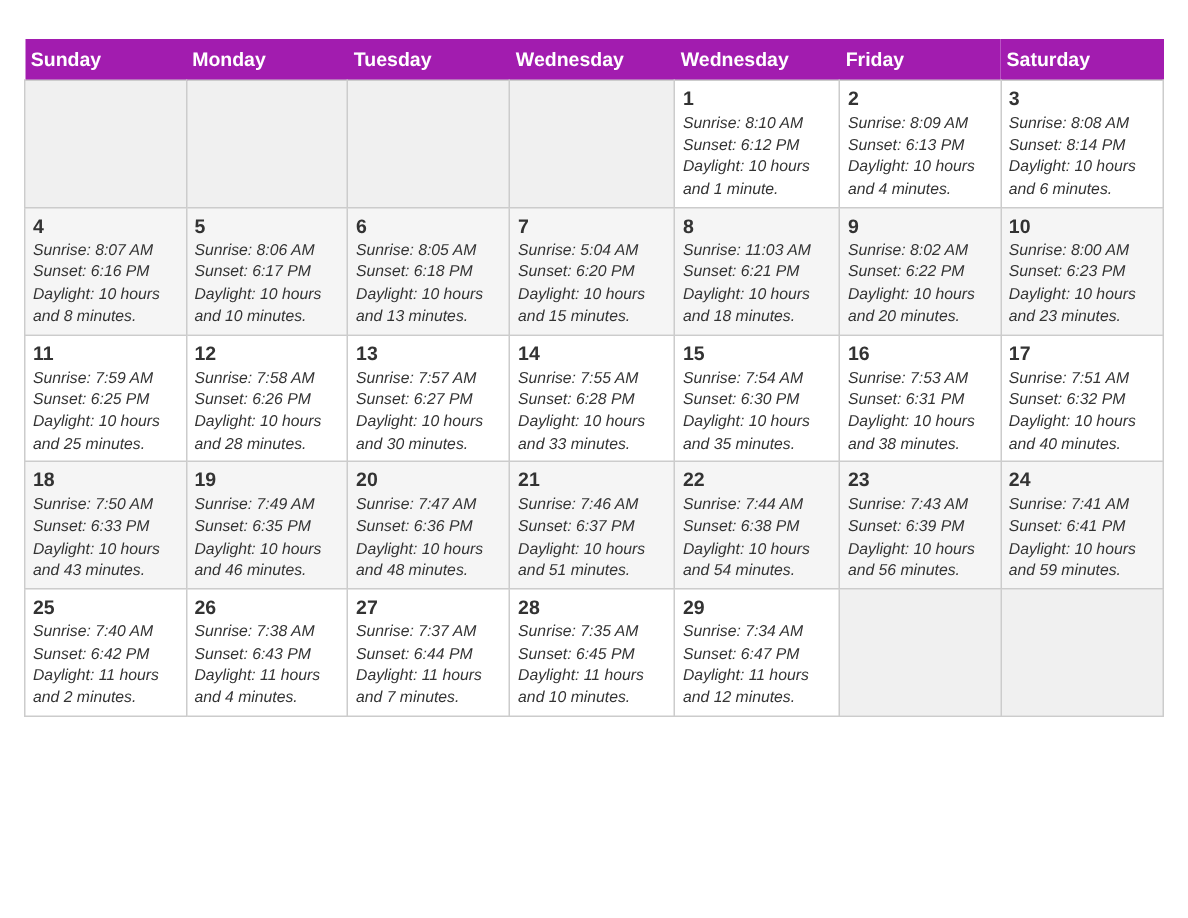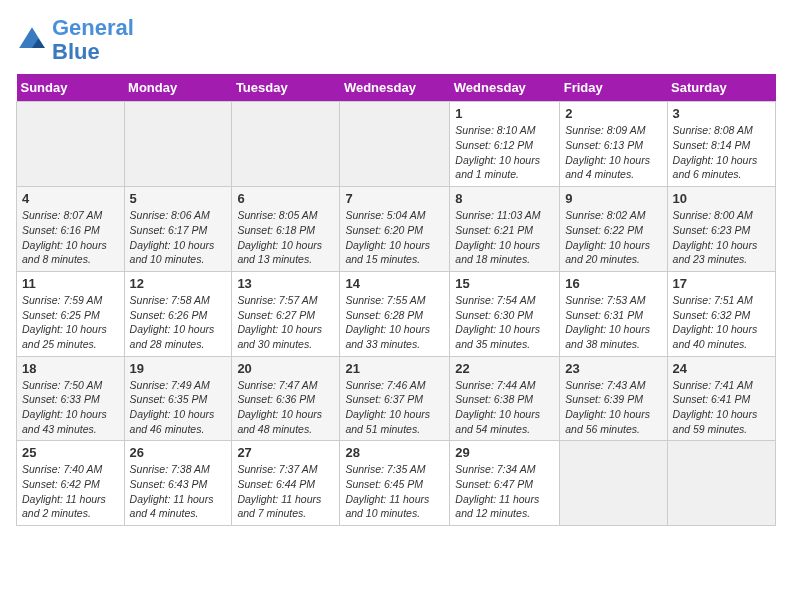--- a/index.html
+++ b/index.html
@@ -87,30 +87,20 @@
       background: #f5f5f5;
     }
     tbody tr td.empty-cell {
       background: #f0f0f0;
     }
   </style>
 </head>
 <body>
 
 <div class="header">
-  <div class="logo">
-    <svg class="logo-icon" viewBox="0 0 40 40">
-      <polygon points="20,4 36,30 4,30" fill="#3a7abf"></polygon>
-      <polygon points="28,18 36,30 20,30" fill="#1a4f8a"></polygon>
-    </svg>
-    <div class="logo-text">
-      <div><span>General</span></div>
-      <div style="color:#3a7abf;">Blue</div>
-    </div>
-  </div>
 </div>
 
 <table>
   <thead>
     <tr>
     <th>Sunday</th>
         <th>Monday</th>
         <th>Tuesday</th>
         <th>Wednesday</th>
         <th>Wednesday</th>

